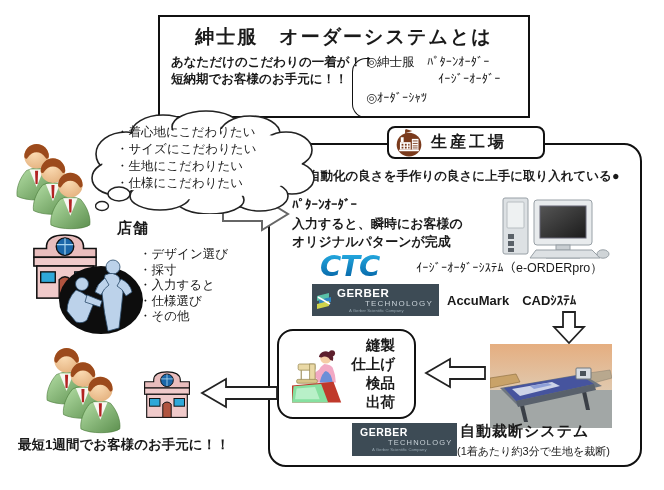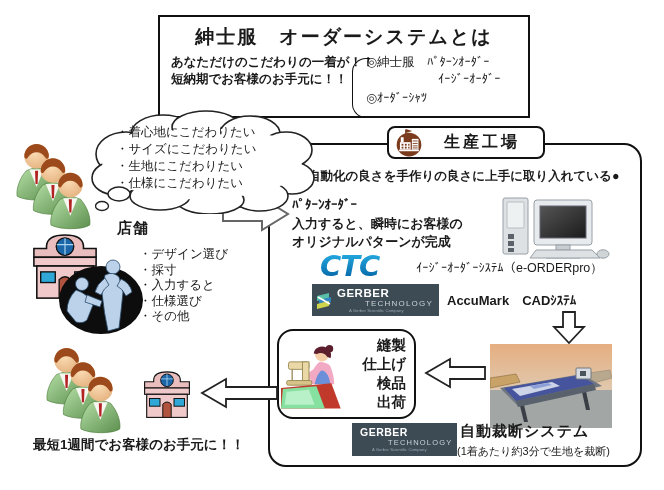--- a/index.html
+++ b/index.html
@@ -23,25 +23,25 @@
   #cloud-tail{left:95px;top:186px;width:36px;height:26px;}
 
   
   #people1{left:12px;top:138px;width:86px;height:96px;}
   #people2{left:42px;top:342px;width:86px;height:96px;}
   #shop-label{left:117px;top:219px;font-size:15px;font-weight:bold;letter-spacing:1px;text-align:center;}
   #store1{left:25px;top:232px;width:80px;height:70px;}
   #store2{left:139px;top:366px;width:56px;height:58px;}
   #tailor{left:58px;top:254px;width:86px;height:82px;}
   #shop-list{left:139px;top:247px;font-size:12.5px;line-height:15.5px;font-weight:500;}
-  #footer-text{left:33px;top:436px;font-size:13.5px;font-weight:600;}
+  #footer-text{left:18px;top:436px;font-size:13.5px;font-weight:600;}
 
   
   #big-box{left:268px;top:143px;width:370px;height:320px;border:2px solid #111;border-radius:18px;background:#fff;}
-  #factory-box{left:387px;top:126px;width:158px;height:33px;border:2px solid #111;border-radius:8px;background:#fff;display:flex;align-items:center;gap:21px;padding-left:6px;box-sizing:border-box;}
+  #factory-box{left:387px;top:126px;width:158px;height:33px;border:2px solid #111;border-radius:8px;background:#fff;display:flex;align-items:center;gap:8px;padding-left:6px;box-sizing:border-box;}
   #factory-label{font-size:16px;font-weight:bold;letter-spacing:3px;}
   #motto{left:286px;top:168px;width:348px;text-align:center;font-size:12.5px;font-weight:bold;}
   #sysdesc{left:292px;top:196px;font-size:13px;font-weight:600;line-height:18.5px;}
   #computer{left:500px;top:196px;width:110px;height:64px;}
   #ctc-logo{left:318px;top:250px;width:92px;height:32px;}
   #eorder-label{left:416px;top:260px;font-size:12.5px;font-weight:500;}
   #accumark-label{left:447px;top:292px;font-size:13px;font-weight:bold;}
   #down-arrow{left:552px;top:311px;width:34px;height:34px;}
   #machine-photo{left:490px;top:344px;width:122px;height:84px;}
   #cut-title{left:460px;top:422px;font-size:15px;font-weight:600;letter-spacing:1px;}
@@ -51,21 +51,21 @@
   .gerber{background:#3d4b55;display:flex;align-items:center;padding:3px 6px 3px 4px;box-sizing:border-box;gap:4px;}
   #gerber1{left:312px;top:284px;width:127px;height:32px;}
   #gerber2{left:352px;top:423px;width:105px;height:33px;}
   .gname{font-size:11.5px;font-weight:bold;color:#fff;letter-spacing:.5px;line-height:11px;}
   .gsub{font-size:8px;color:#c9d2d8;letter-spacing:1.2px;margin-left:28px;line-height:9px;}
   .gtag{font-size:5px;color:#93a3ad;margin-left:12px;transform:scale(.85);transform-origin:left;line-height:5px;}
   #gerber2 .gname{font-size:10.5px;}
   #gerber2 .gsub{font-size:7.5px;}
 
   
-  #sewing-box{left:277px;top:329px;width:139px;height:90px;border:2px solid #111;border-radius:16px;background:#fff;display:flex;align-items:center;box-sizing:border-box;padding:2px;}
+  #sewing-box{left:277px;top:329px;width:139px;height:90px;border:2px solid #111;border-radius:16px;background:#fff;display:flex;align-items:center;box-sizing:border-box;padding:13px;}
   #process-text{width:66px;text-align:right;font-size:14.5px;font-weight:bold;line-height:19px;padding-right:6px;}
 
   .arrow{overflow:visible;}
 </style>
 </head>
 <body>
 
 <div id="canvas">
 
   <svg width="0" height="0" style="position:absolute">

